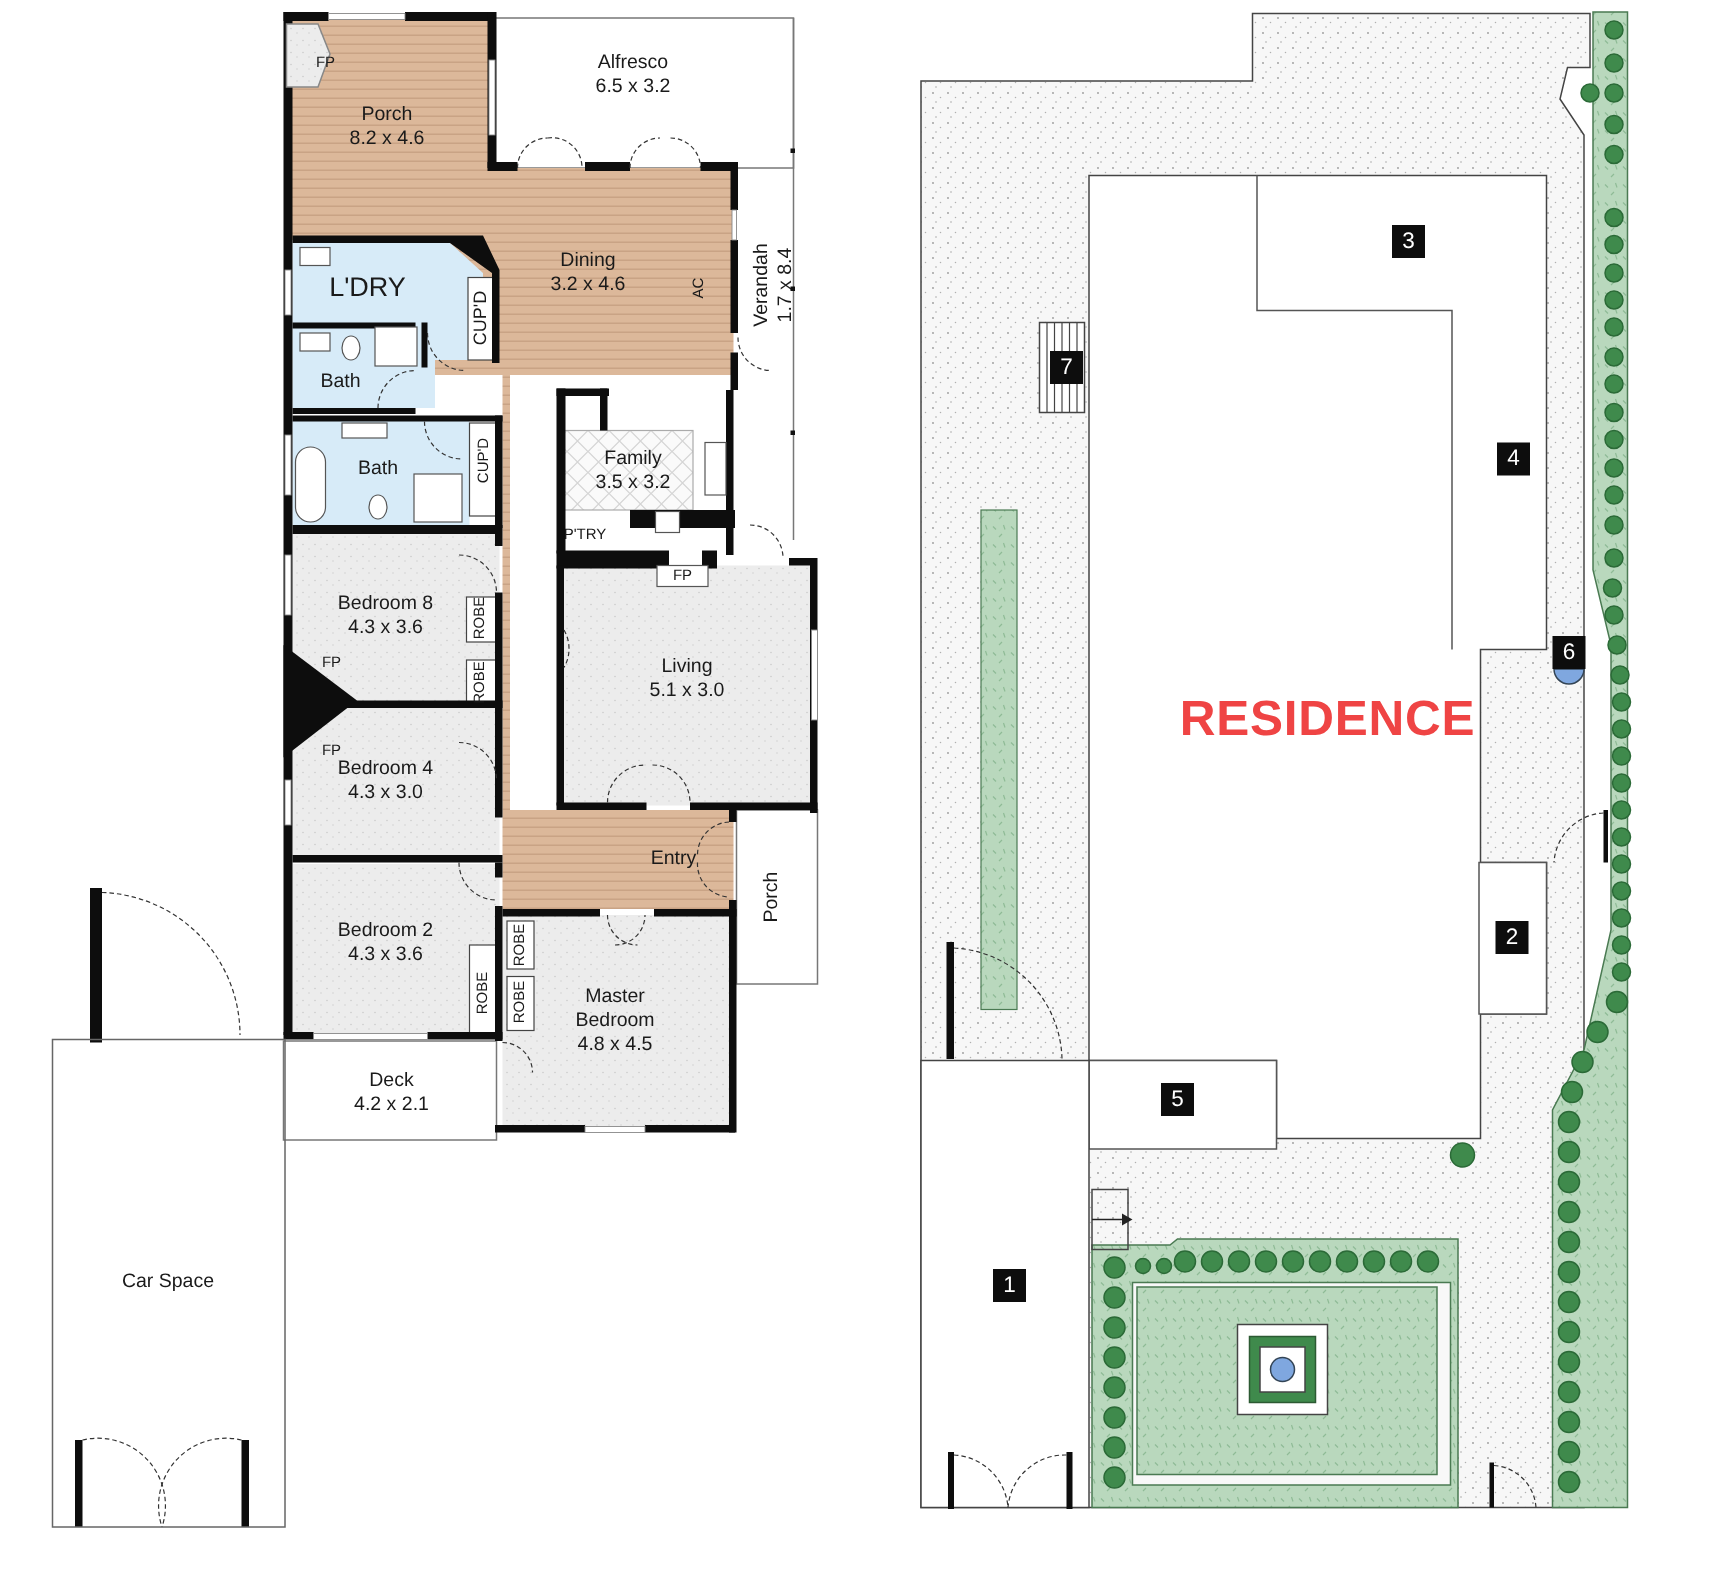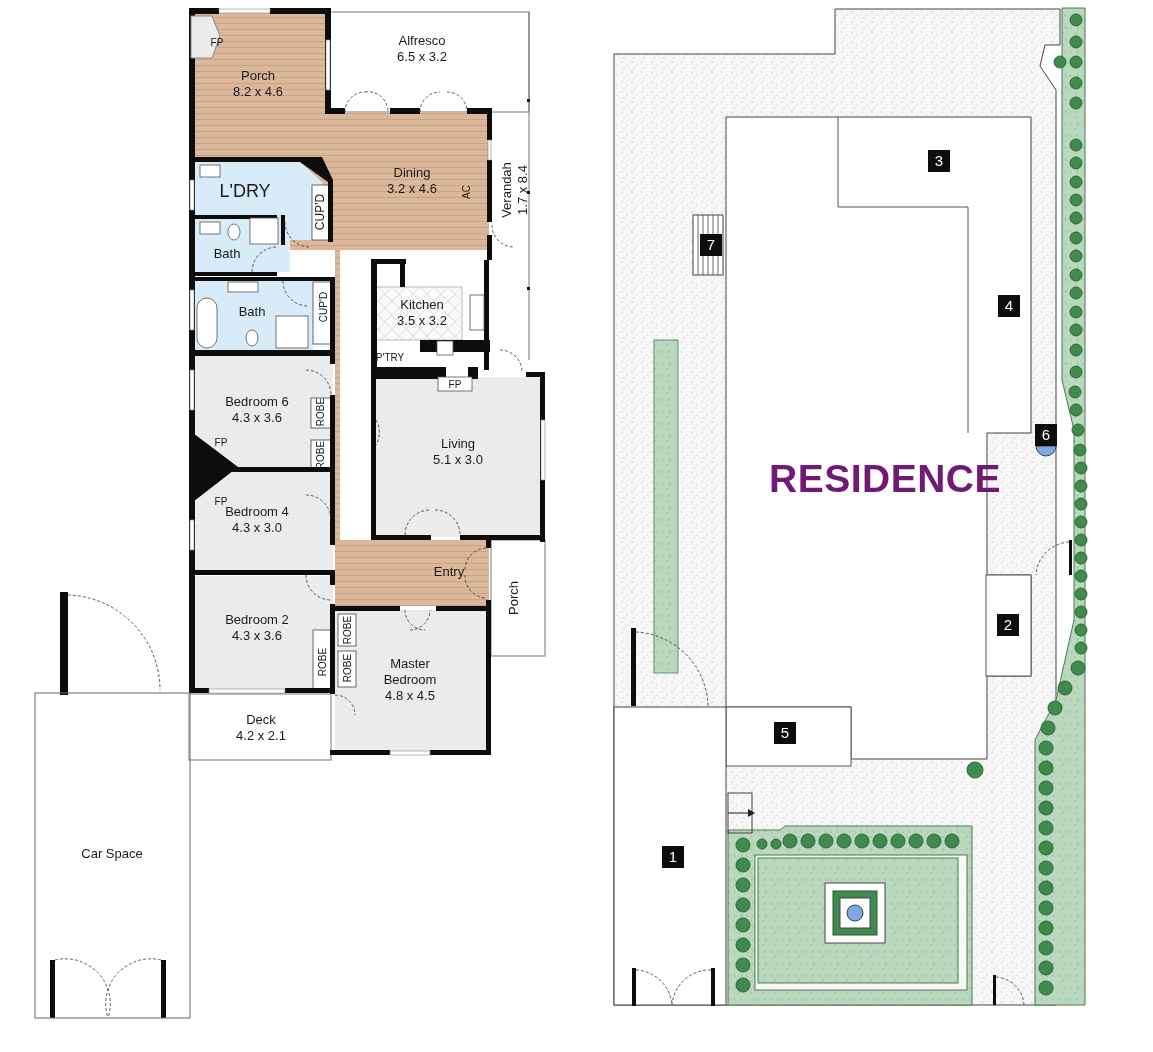--- a/index.html
+++ b/index.html
@@ -3,21 +3,21 @@
 <meta charset="utf-8">
 <style>
   html,body{margin:0;padding:0;background:#ffffff;}
   body{width:1153px;height:1052px;position:relative;overflow:hidden;font-family:"Liberation Sans",sans-serif;}
   svg{position:absolute;left:0;top:0;}
   .lbl{position:absolute;text-align:center;color:#1a1a1a;font-size:13px;line-height:16px;white-space:nowrap;transform:translate(-50%,-50%);}
   .lbl span{display:block;}
   .small{font-size:10px;line-height:11px;}
   .vert{transform:translate(-50%,-50%) rotate(-90deg);}
   .marker{position:absolute;width:22px;height:22px;background:#0d0d0d;color:#fff;font-size:15px;line-height:22px;text-align:center;transform:translate(-50%,-50%);}
-  .residence{position:absolute;font-weight:bold;font-size:39px;letter-spacing:0.5px;color:#701a75;transform:translate(-50%,-50%);white-space:nowrap;}
+  .residence{position:absolute;font-weight:bold;font-size:33px;letter-spacing:0.5px;color:#ef4444;transform:translate(-50%,-50%);white-space:nowrap;}
 </style>
 </head>
 <body>
 
 <svg width="1153" height="1052" viewBox="0 0 1153 1052">
   <defs>
     <pattern id="timber" width="6" height="6" patternUnits="userSpaceOnUse">
       <rect width="6" height="6" fill="#dcb89a"></rect>
       <line x1="0" y1="5.5" x2="6" y2="5.5" stroke="#c9a385" stroke-width="1"></line>
     </pattern>
@@ -313,43 +313,43 @@
 
 <div>
   <div class="lbl" style="left:258px;top:84px">
       <span>Porch</span>
       <span>8.2 x 4.6</span>
     </div>
   <div class="lbl" style="left:422px;top:49px">
       <span>Alfresco</span>
       <span>6.5 x 3.2</span>
     </div>
-  <div class="lbl" style="left:412px;top:181px">
+  <div class="lbl" style="left:392px;top:181px">
       <span>Dining</span>
       <span>3.2 x 4.6</span>
     </div>
   <div class="lbl vert" style="left:515px;top:190px">
       <span>Verandah</span>
       <span>1.7 x 8.4</span>
     </div>
   <div class="lbl" style="left:245px;top:191px;font-size:18px">
       <span>L'DRY</span>
     </div>
   <div class="lbl" style="left:227px;top:254px">
       <span>Bath</span>
     </div>
   <div class="lbl" style="left:252px;top:312px">
       <span>Bath</span>
     </div>
   <div class="lbl" style="left:422px;top:313px">
-      <span>Kitchen</span>
+      <span>Family</span>
       <span>3.5 x 3.2</span>
     </div>
   <div class="lbl" style="left:257px;top:410px">
-      <span>Bedroom 6</span>
+      <span>Bedroom 8</span>
       <span>4.3 x 3.6</span>
     </div>
   <div class="lbl" style="left:458px;top:452px">
       <span>Living</span>
       <span>5.1 x 3.0</span>
     </div>
   <div class="lbl" style="left:257px;top:520px">
       <span>Bedroom 4</span>
       <span>4.3 x 3.0</span>
     </div>

